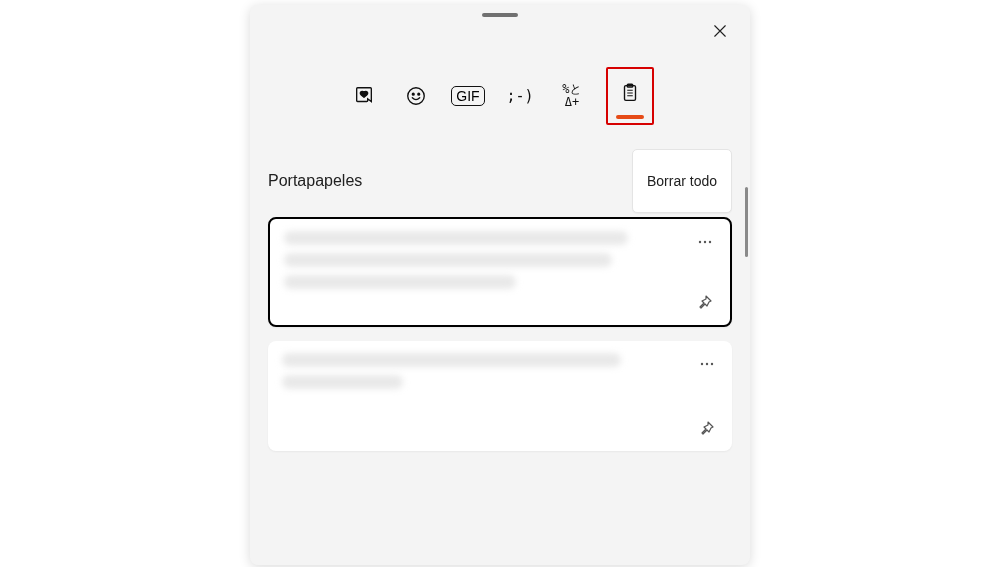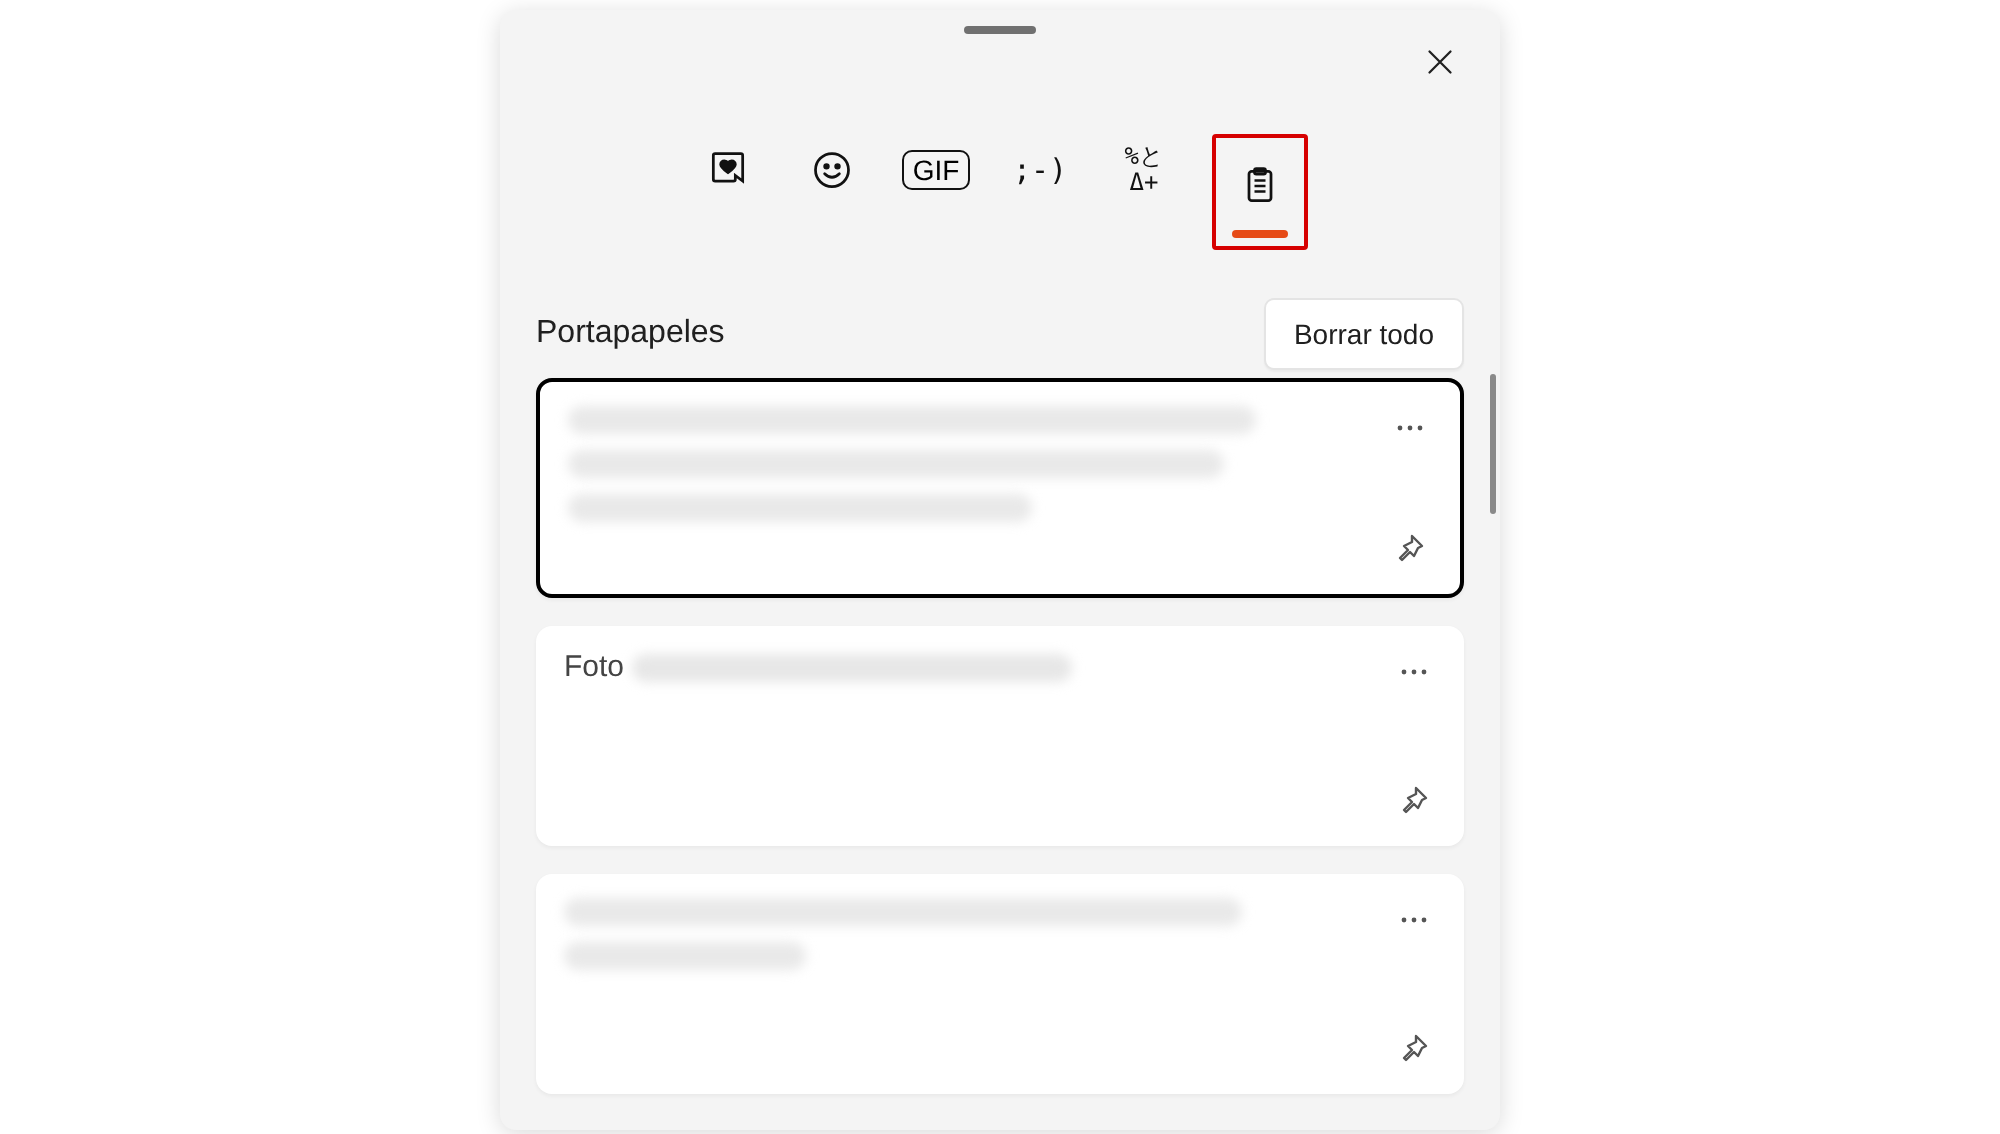--- a/index.html
+++ b/index.html
@@ -46,21 +46,21 @@
       display: flex;
       align-items: center;
       justify-content: center;
       cursor: pointer;
       color: #202020;
     }
     .close-btn svg { width: 14px; height: 14px; }
     .tab-row {
       display: flex;
       gap: 16px;
-      align-items: flex-start;
+      align-items: center;
       justify-content: center;
       margin-top: 48px;
       margin-bottom: 24px;
     }
     .tab-btn {
       width: 36px;
       height: 36px;
       display: flex;
       align-items: center;
       justify-content: center;
@@ -115,21 +115,21 @@
     }
     .section-title {
       font-size: 16px;
       color: #202020;
       font-weight: 400;
     }
     .clear-btn {
       background: #ffffff;
       border: 1px solid #e4e4e4;
       border-radius: 5px;
-      padding: 9px 14px;
+      padding: 23px 14px;
       font-size: 14px;
       color: #202020;
       cursor: pointer;
       box-shadow: 0 1px 1px rgba(0,0,0,0.04);
     }
     .clip-list {
       display: flex;
       flex-direction: column;
       gap: 14px;
     }
@@ -284,61 +284,39 @@
             </svg>
         </div>
         <div class="action-btn">
           <svg viewBox="0 0 16 16">
               <path d="M9 2 l5 5 l-2 1 l-2 4 l-2 -2 l-4 4 l-1 -1 l4 -4 l-2 -2 l4 -2 z" stroke="#555" stroke-width="1.2" fill="none" stroke-linejoin="round"></path>
             </svg>
         </div>
       </div>
     </div>
 
+
     <div class="clip-item">
       <div class="clip-content">
-        <span class="clip-text-start">
-          <span>Foto</span>
-          <span class="blur-line-inline"></span>
-        </span>
+        <div class="blur-line" style="width:84%"></div>
+        <div class="blur-line" style="width:30%"></div>
       </div>
       <div class="item-actions">
         <div class="action-btn">
           <svg viewBox="0 0 16 16">
               <circle cx="3" cy="8" r="1.2" fill="#555"></circle>
               <circle cx="8" cy="8" r="1.2" fill="#555"></circle>
               <circle cx="13" cy="8" r="1.2" fill="#555"></circle>
             </svg>
         </div>
         <div class="action-btn">
           <svg viewBox="0 0 16 16">
               <path d="M9 2 l5 5 l-2 1 l-2 4 l-2 -2 l-4 4 l-1 -1 l4 -4 l-2 -2 l4 -2 z" stroke="#555" stroke-width="1.2" fill="none" stroke-linejoin="round"></path>
             </svg>
         </div>
       </div>
     </div>
 
-    <div class="clip-item">
-      <div class="clip-content">
-        <div class="blur-line" style="width:84%"></div>
-        <div class="blur-line" style="width:30%"></div>
-      </div>
-      <div class="item-actions">
-        <div class="action-btn">
-          <svg viewBox="0 0 16 16">
-              <circle cx="3" cy="8" r="1.2" fill="#555"></circle>
-              <circle cx="8" cy="8" r="1.2" fill="#555"></circle>
-              <circle cx="13" cy="8" r="1.2" fill="#555"></circle>
-            </svg>
-        </div>
-        <div class="action-btn">
-          <svg viewBox="0 0 16 16">
-              <path d="M9 2 l5 5 l-2 1 l-2 4 l-2 -2 l-4 4 l-1 -1 l4 -4 l-2 -2 l4 -2 z" stroke="#555" stroke-width="1.2" fill="none" stroke-linejoin="round"></path>
-            </svg>
-        </div>
-      </div>
-    </div>
-
   </div>
 
   <div class="scrollbar-stub"></div>
 
 </div>
 
 </body></html>

